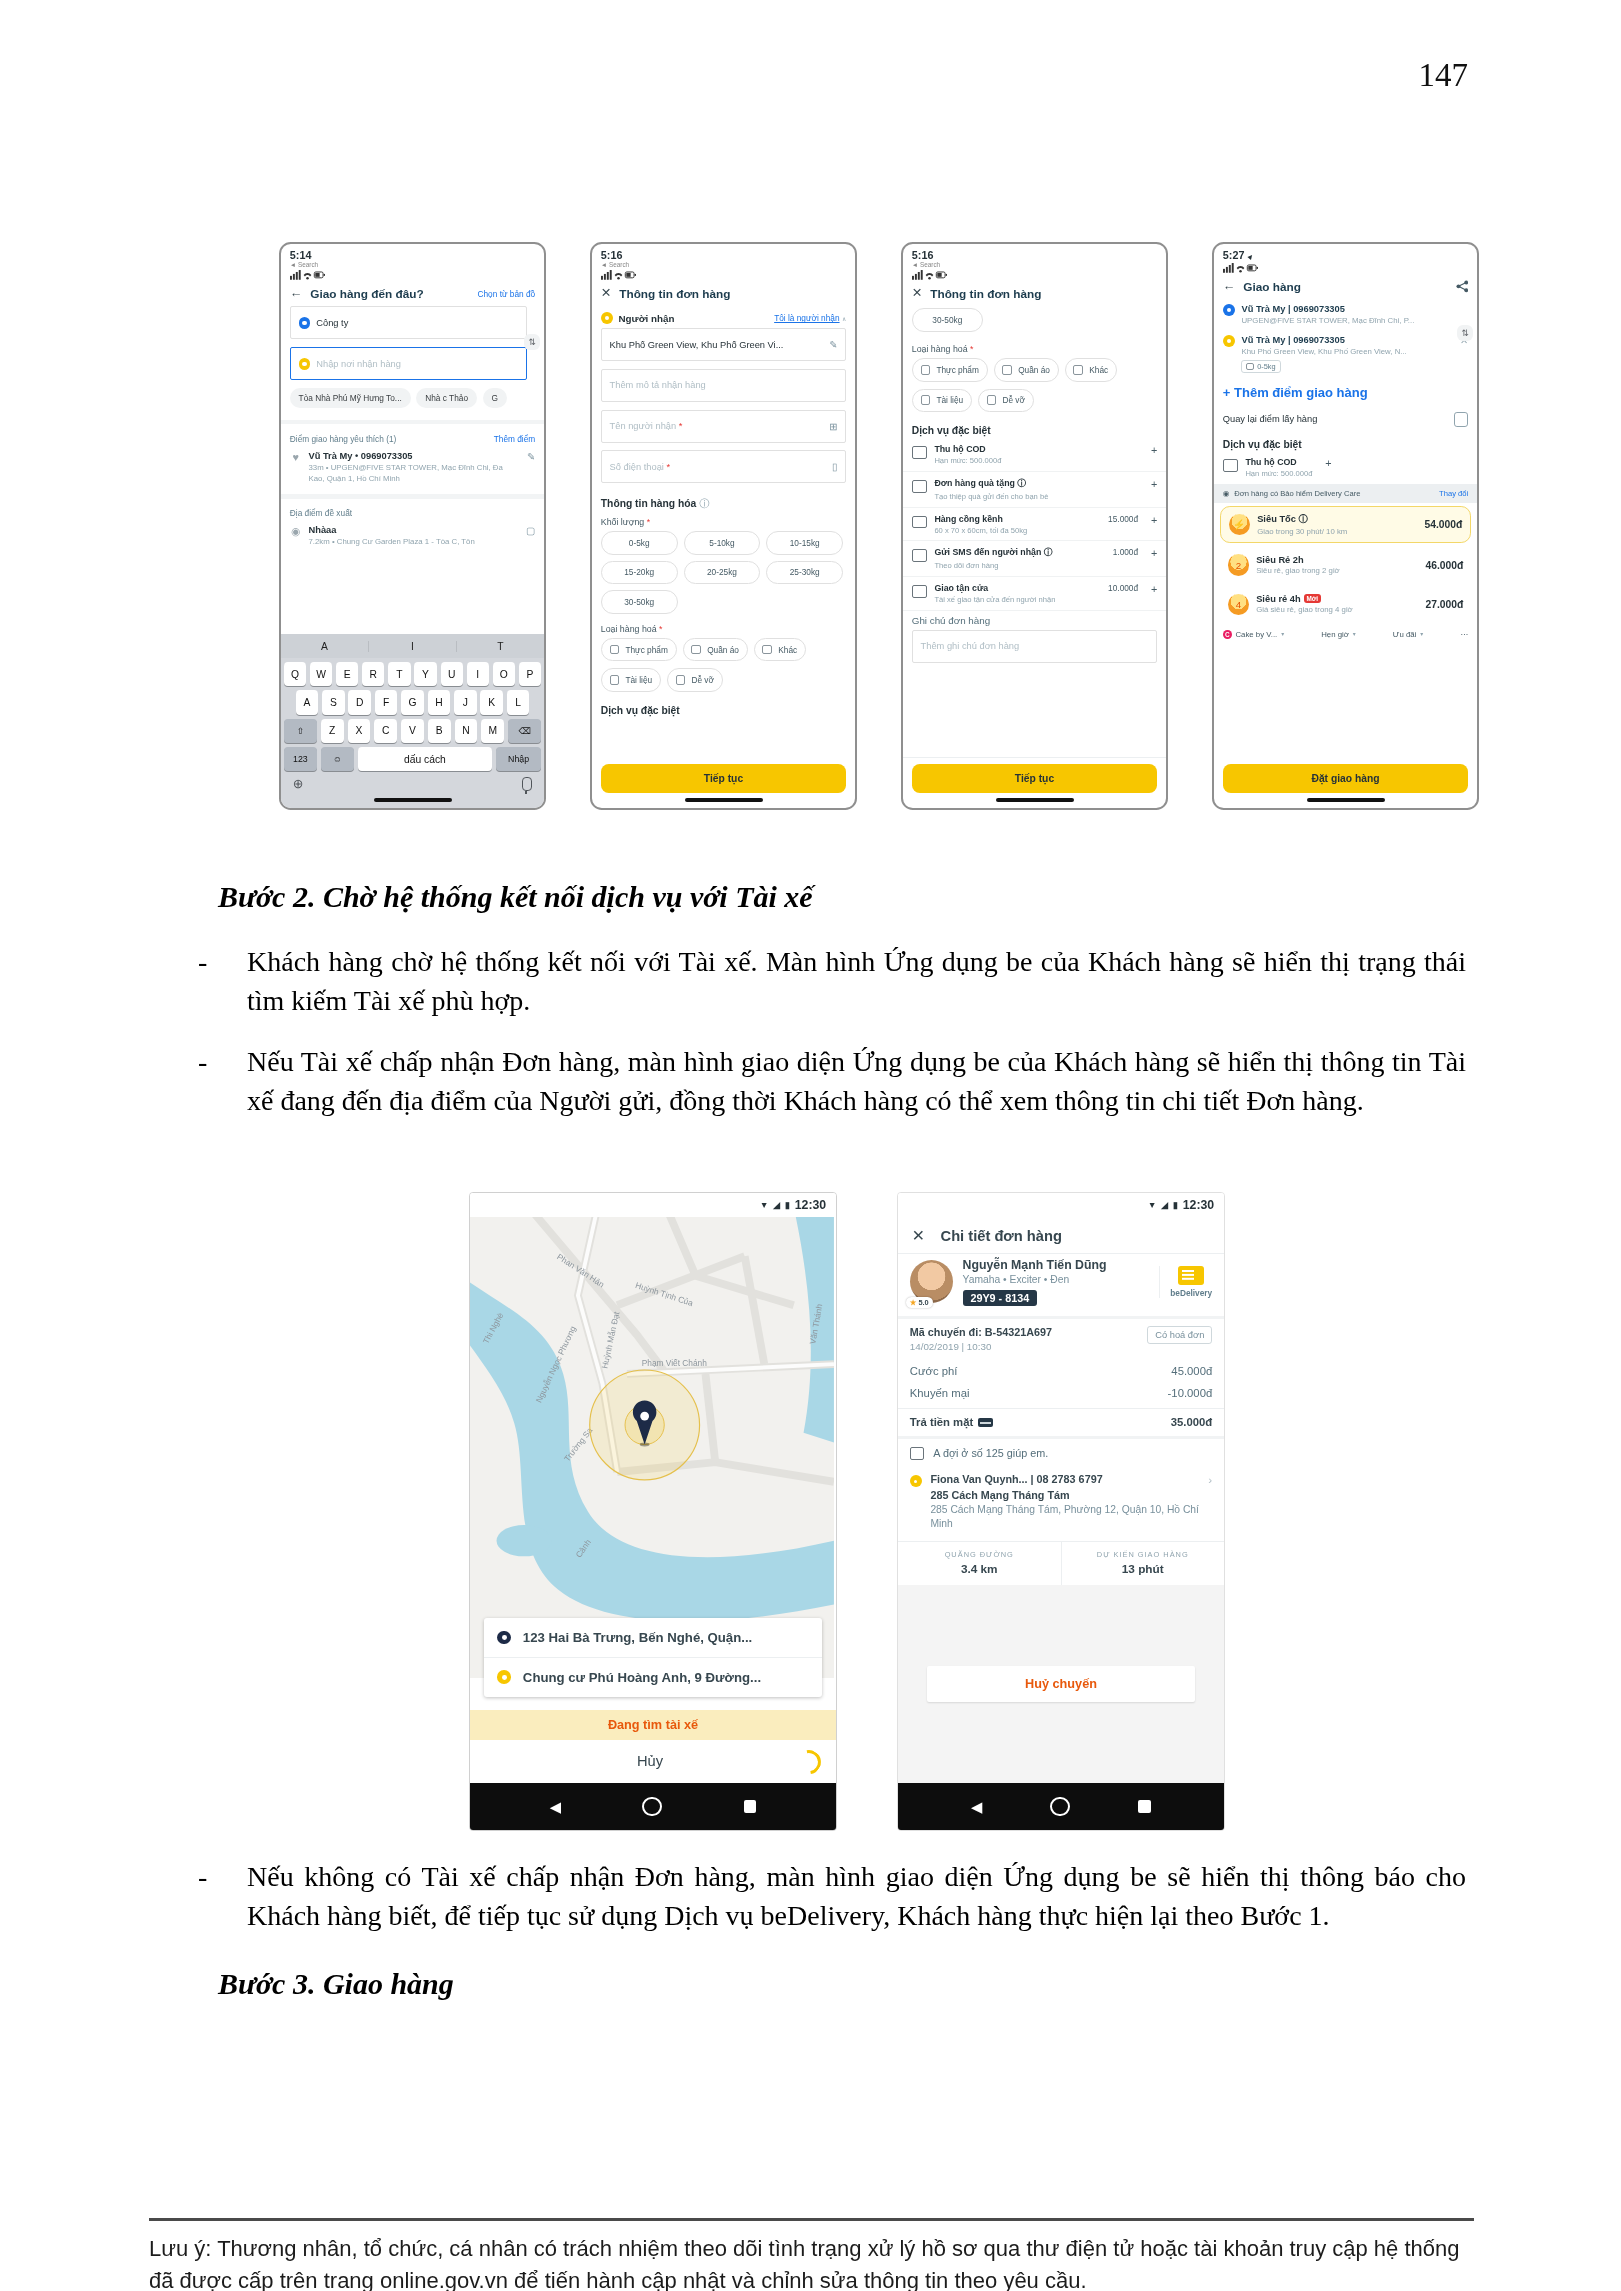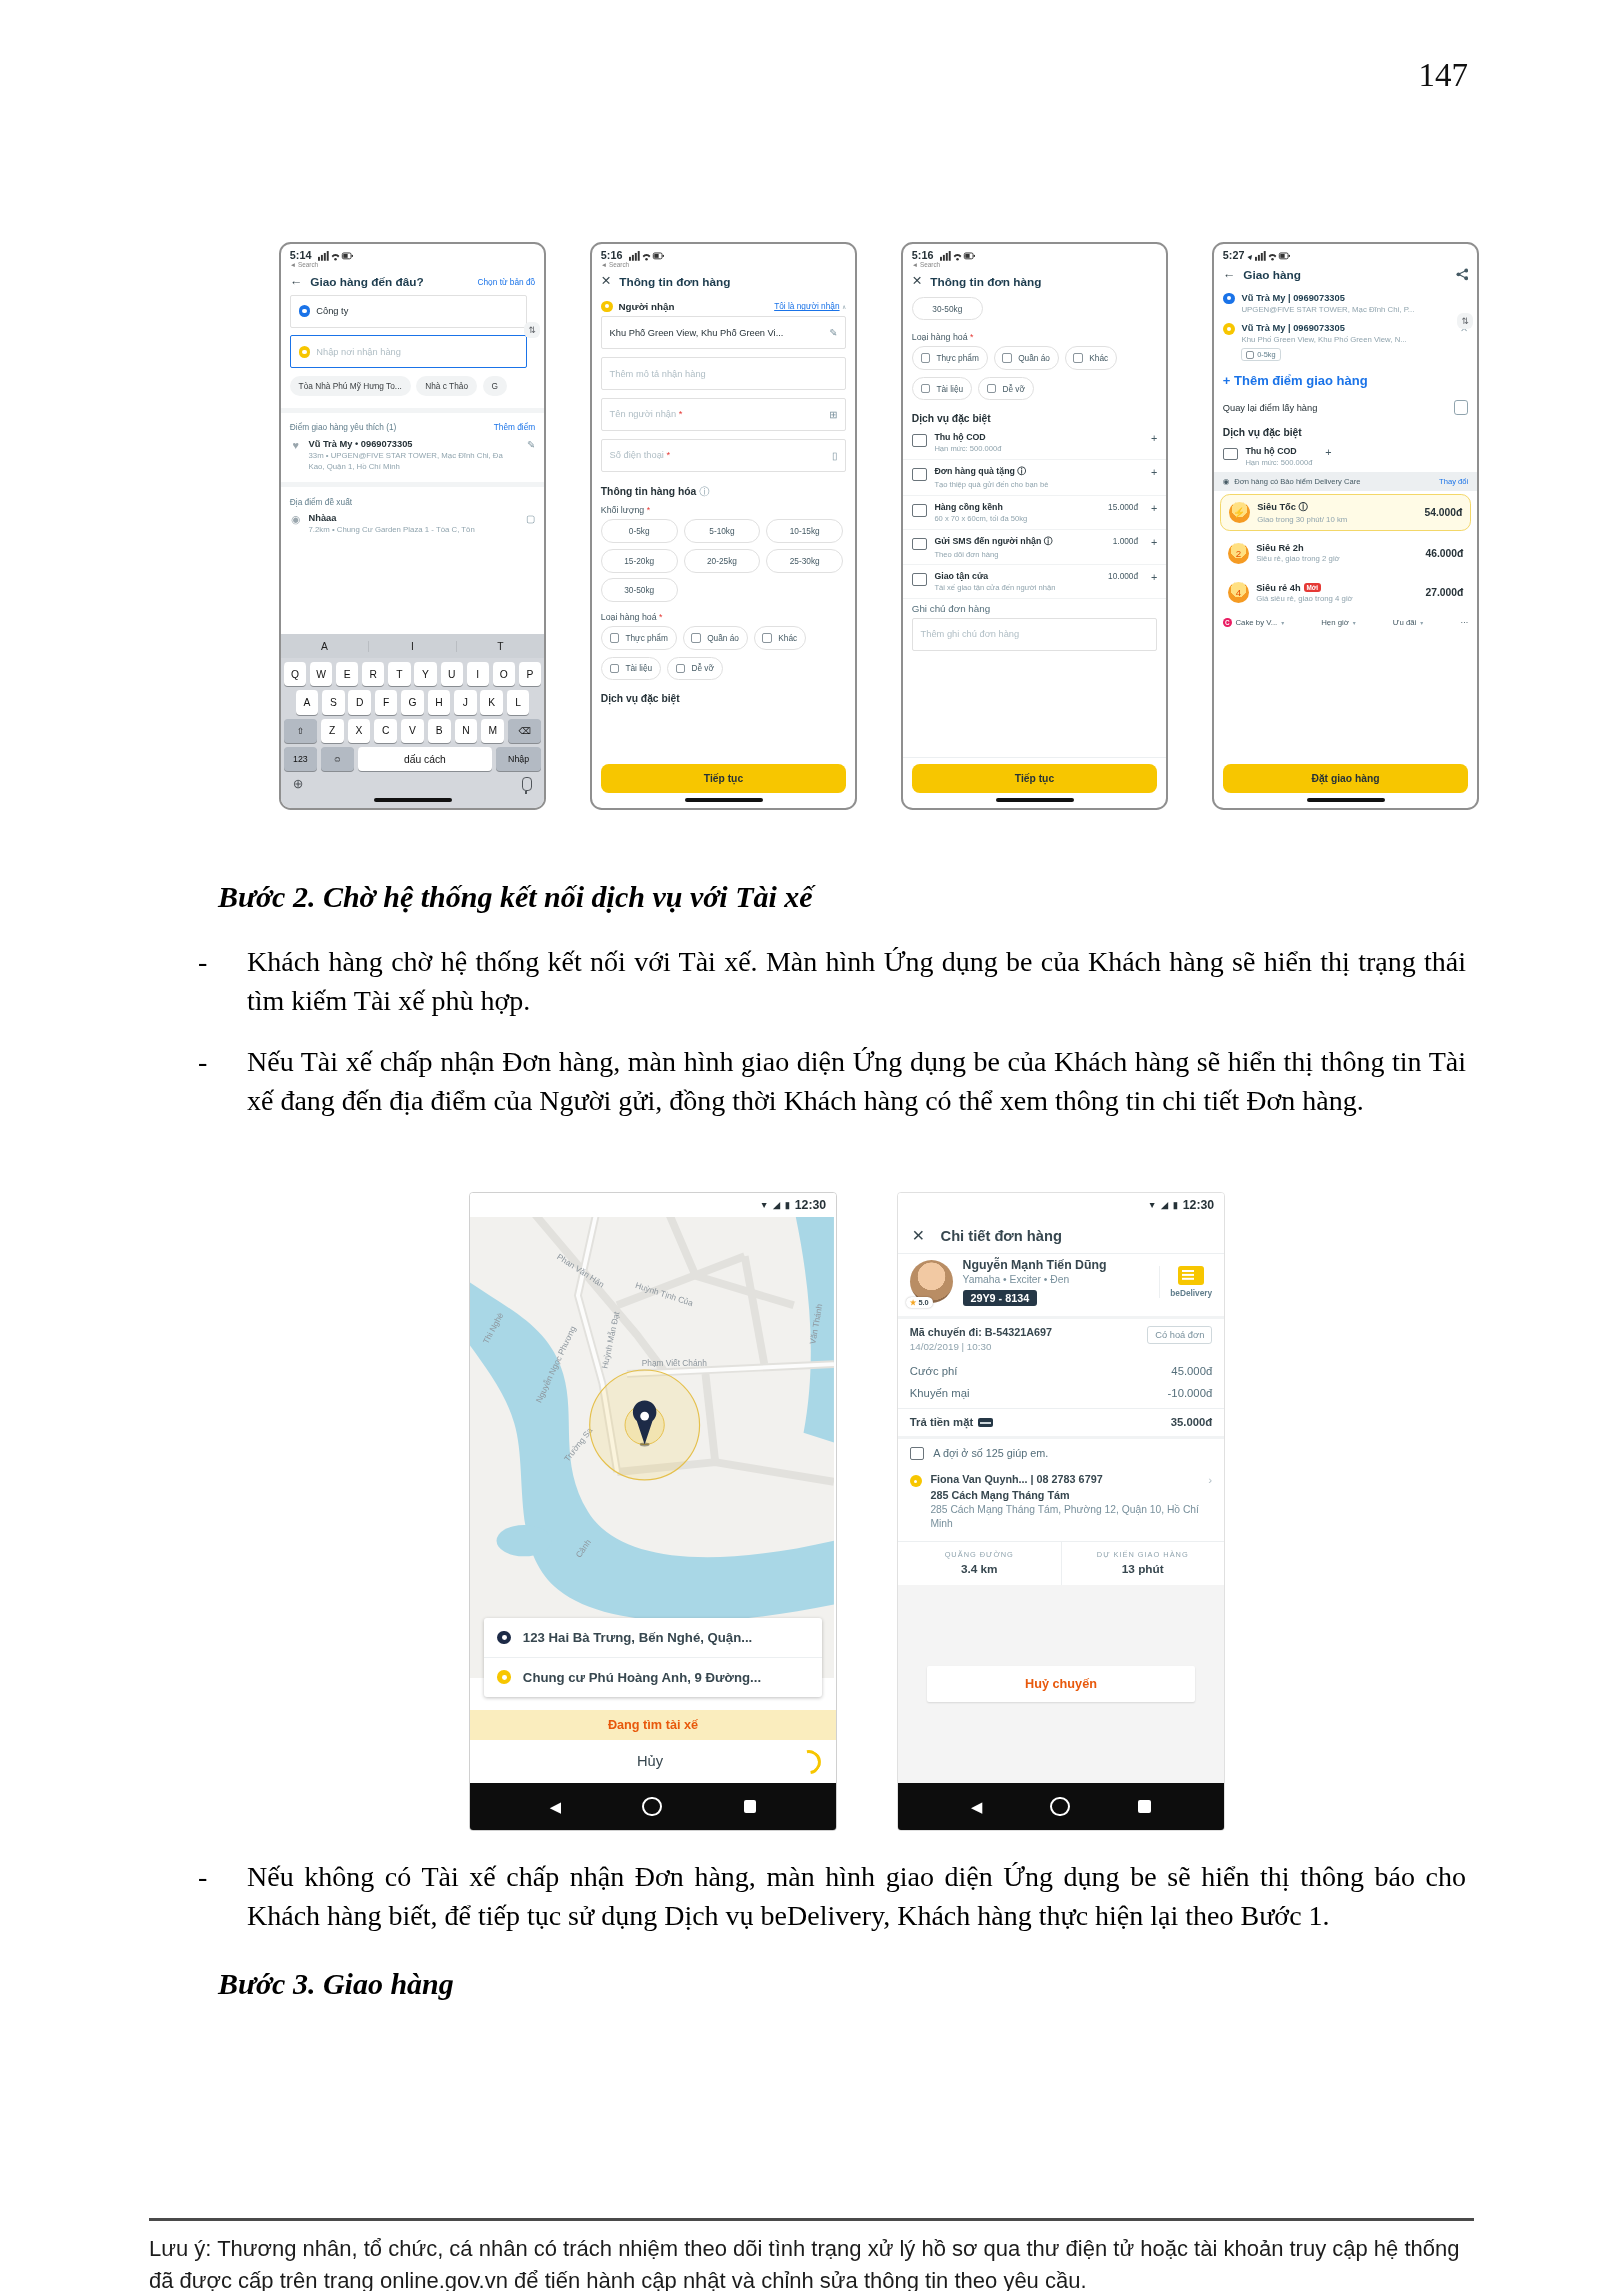--- a/index.html
+++ b/index.html
@@ -15,21 +15,21 @@
   .footer-text{position:absolute;left:149px;top:2233px;width:1325px;
                font-family:"Liberation Sans",sans-serif;font-size:22px;line-height:1.45;color:#1c1c1c;}
 
   
   .phone{background:#fff;border:2px solid #8f8f8f;border-radius:11.8px;overflow:hidden;
          font-family:"Liberation Sans",sans-serif;color:#263238;display:flex;flex-direction:column;box-sizing:border-box;}
   .top-row{position:absolute;left:279px;top:242px;display:flex;gap:44px;}
   .top-row .phone{width:267px;height:568px;}
 
   
-  .ist{display:flex;justify-content:flex-start;align-items:flex-start;padding:4.9px 8.8px 1px;}
+  .ist{display:flex;justify-content:flex-end;align-items:flex-start;padding:4.9px 8.8px 1px;flex-direction:column;}
   .ist .t{font-weight:bold;font-size:10.8px;}
   .ist .s{font-size:6.4px;color:#888;}
   .ist svg{margin-top:2px;}
 
   .ph-head{display:flex;align-items:center;gap:7.8px;padding:5.9px 8.8px;}
   .ph-head .hicon{font-size:12.7px;color:#37474f;line-height:1;}
   .ph-head .htitle{font-weight:bold;font-size:11.8px;color:#1d3c4e;flex:1;}
   .ph-head .hlink{font-size:8.3px;color:#1a73e8;}
 
   .fld{border:1px solid #e0e0e0;border-radius:2px;display:flex;align-items:center;gap:5.9px;

